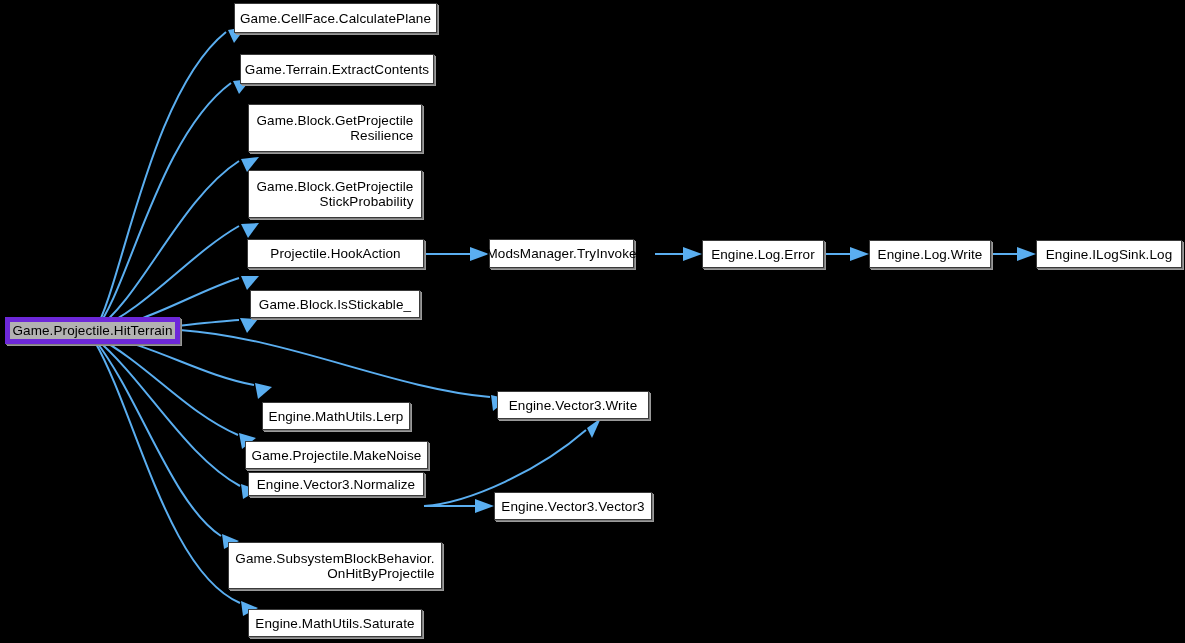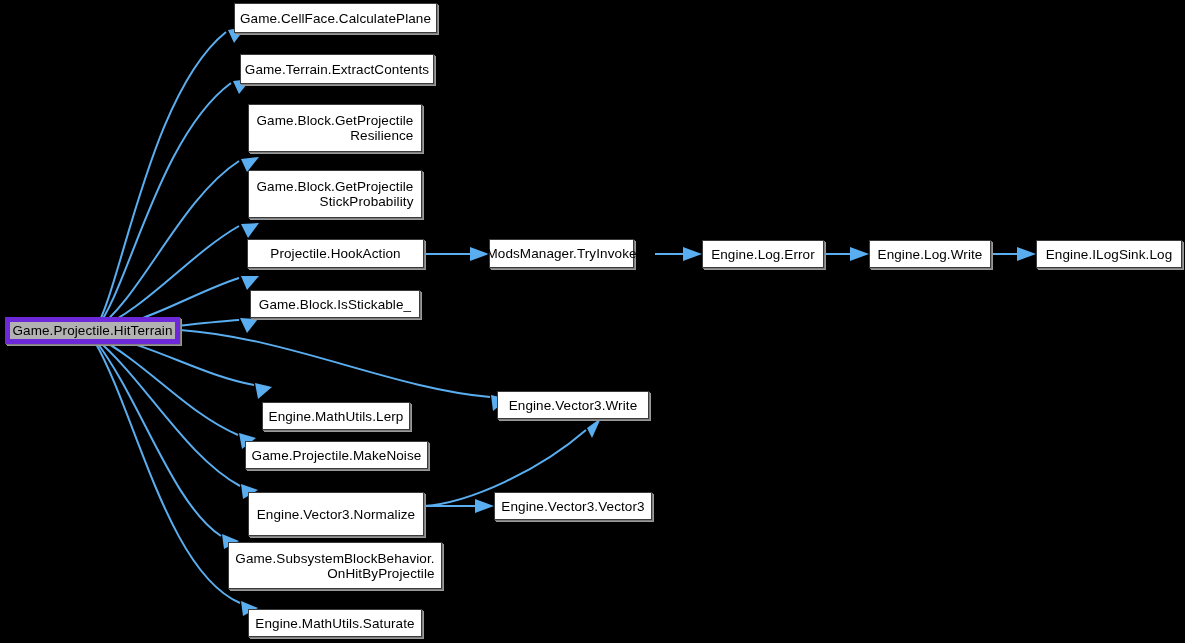--- a/index.html
+++ b/index.html
@@ -132,21 +132,21 @@
       <div class="node-box" style="left: 234px; top: 3px; width: 203px; height: 30px;"><span class="node-label">Game.CellFace.CalculatePlane</span></div>
       <div class="node-box" style="left: 240px; top: 54px; width: 194px; height: 30px;"><span class="node-label">Game.Terrain.ExtractContents</span></div>
       <div class="node-box" style="left: 248px; top: 104px; width: 174px; height: 48px;"><span class="node-label">Game.Block.GetProjectile
 Resilience</span></div>
       <div class="node-box" style="left: 248px; top: 170px; width: 174px; height: 48px;"><span class="node-label">Game.Block.GetProjectile
 StickProbability</span></div>
       <div class="node-box" style="left: 247px; top: 239px; width: 177px; height: 29px;"><span class="node-label">Projectile.HookAction</span></div>
       <div class="node-box" style="left: 250px; top: 290px; width: 170px; height: 28px;"><span class="node-label">Game.Block.IsStickable_</span></div>
       <div class="node-box" style="left: 262px; top: 402px; width: 148px; height: 28px;"><span class="node-label">Engine.MathUtils.Lerp</span></div>
       <div class="node-box" style="left: 245px; top: 441px; width: 183px; height: 28px;"><span class="node-label">Game.Projectile.MakeNoise</span></div>
-      <div class="node-box" style="left: 248px; top: 492px; width: 176px; height: 44px;"><span class="node-label">Engine.Vector3.Normalize</span></div>
+      <div class="node-box" style="left: 248px; top: 472px; width: 176px; height: 24px;"><span class="node-label">Engine.Vector3.Normalize</span></div>
       <div class="node-box" style="left: 228px; top: 542px; width: 214px; height: 47px;"><span class="node-label">Game.SubsystemBlockBehavior.
 OnHitByProjectile</span></div>
       <div class="node-box" style="left: 248px; top: 609px; width: 174px; height: 28px;"><span class="node-label">Engine.MathUtils.Saturate</span></div>
       <div class="node-box" style="left: 489px; top: 239px; width: 145px; height: 29px;"><span class="node-label">ModsManager.TryInvoke</span></div>
       <div class="node-box" style="left: 497px; top: 391px; width: 152px; height: 28px;"><span class="node-label">Engine.Vector3.Write</span></div>
       <div class="node-box" style="left: 494px; top: 492px; width: 158px; height: 28px;"><span class="node-label">Engine.Vector3.Vector3</span></div>
       <div class="node-box" style="left: 702px; top: 240px; width: 122px; height: 28px;"><span class="node-label">Engine.Log.Error</span></div>
       <div class="node-box" style="left: 869px; top: 240px; width: 122px; height: 28px;"><span class="node-label">Engine.Log.Write</span></div>
       <div class="node-box" style="left: 1036px; top: 240px; width: 146px; height: 28px;"><span class="node-label">Engine.ILogSink.Log</span></div>
     </div>

